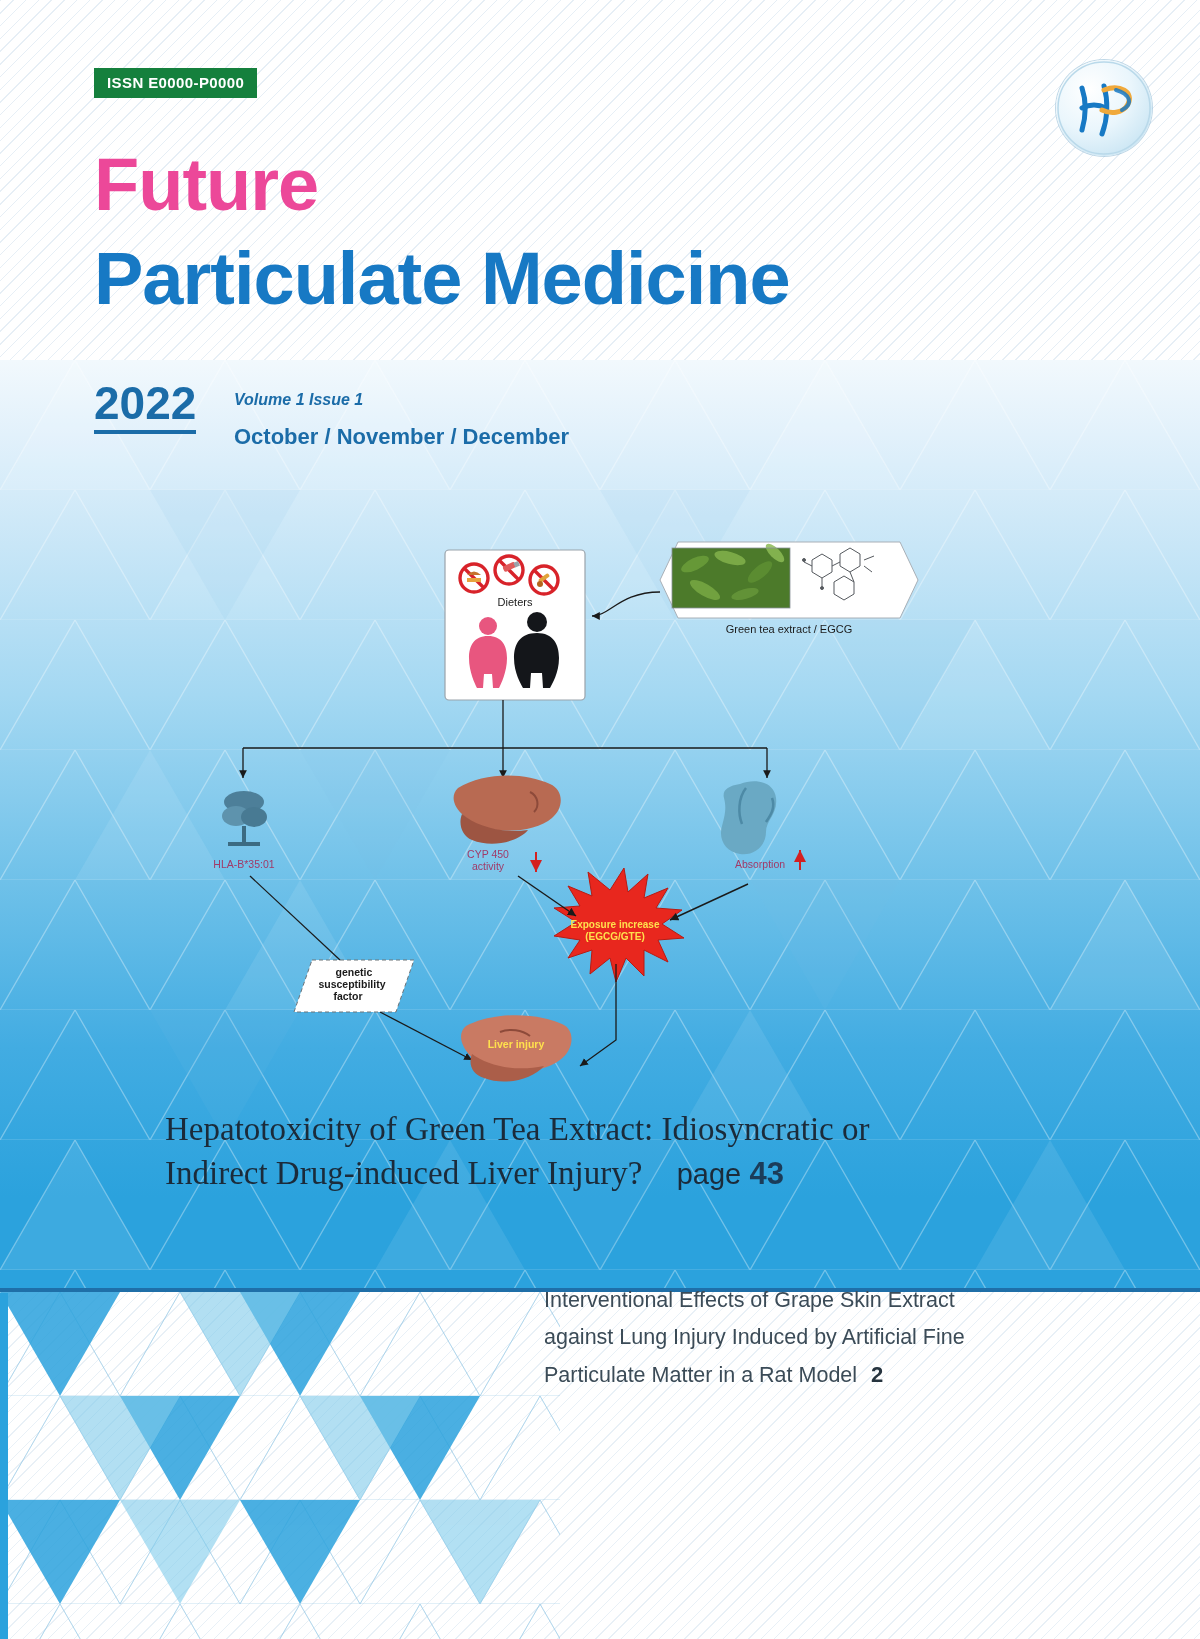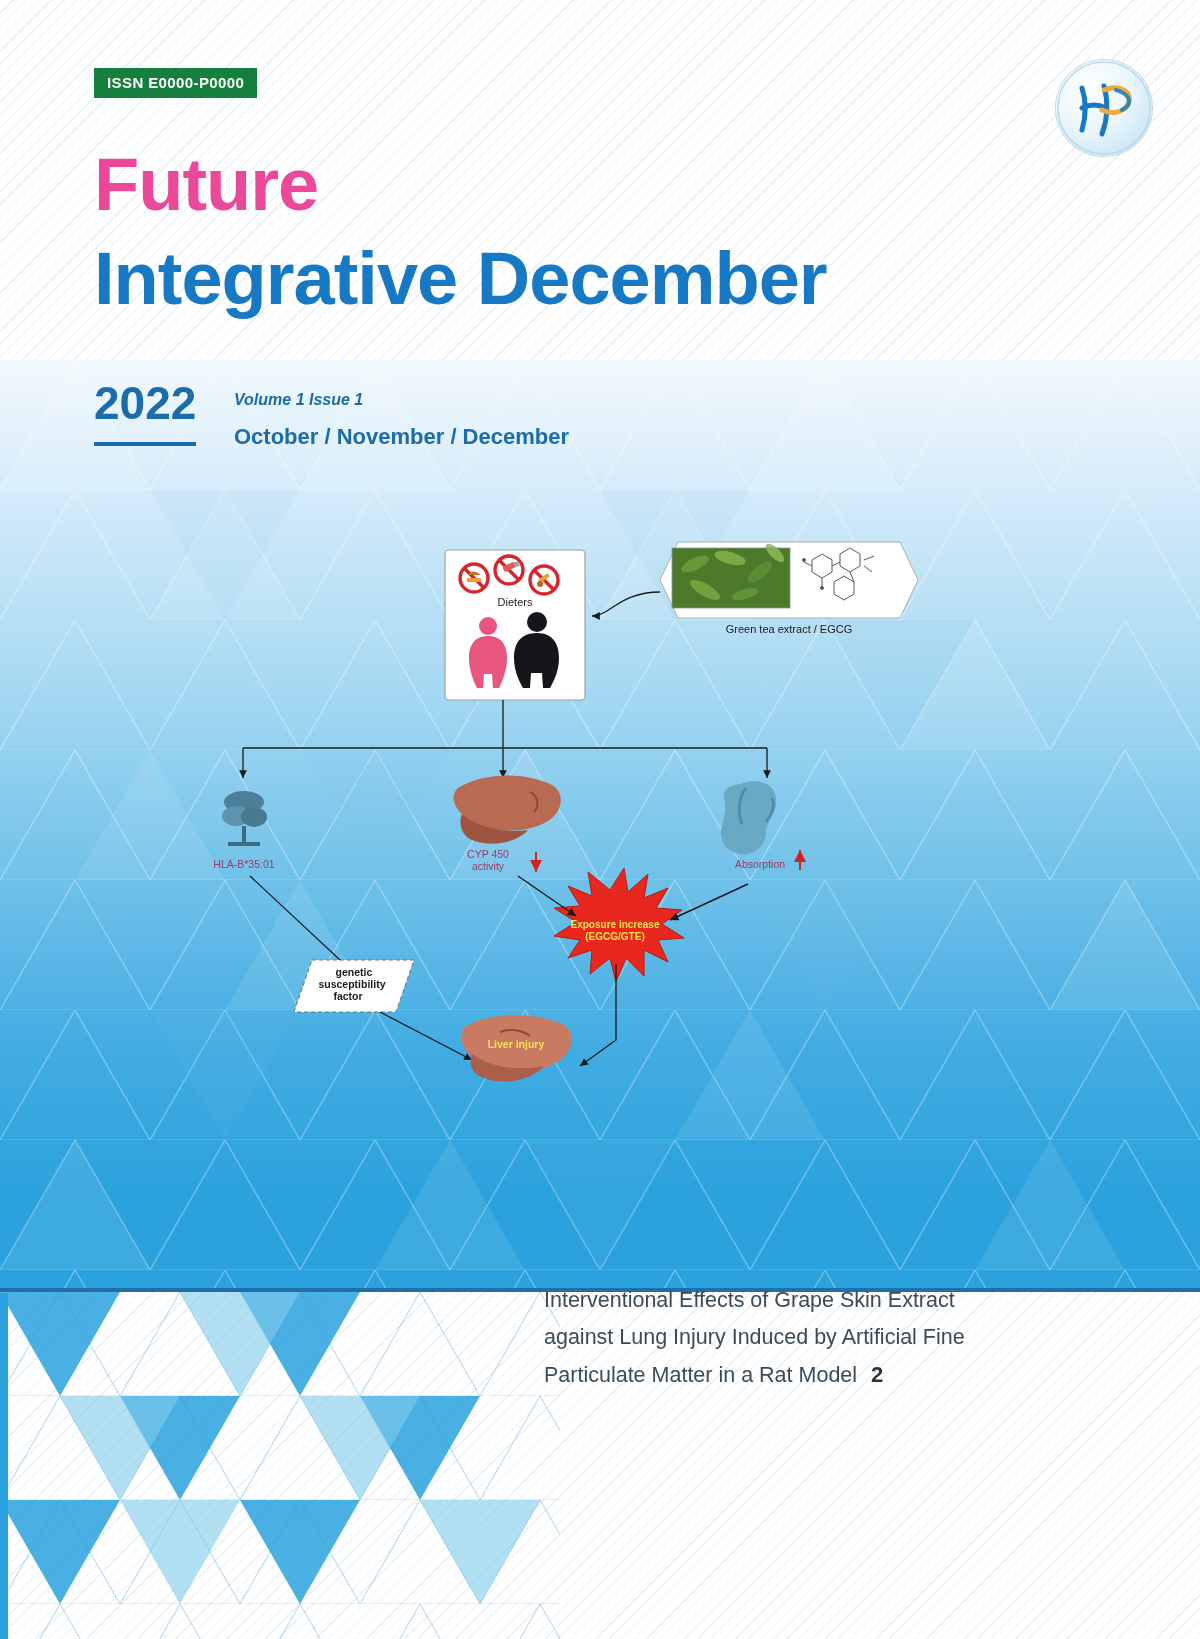--- a/index.html
+++ b/index.html
@@ -89,21 +89,21 @@
   .title-2 {
     position:absolute; left:94px; top:242px;
     font-size:74px; font-weight:bold; color:#1779c4;
     letter-spacing:-1px; line-height:1;
   }
 
   
   .year {
     position:absolute; left:94px; top:380px;
     font-size:46px; font-weight:bold; color:#1b6ca8;
-    border-bottom:4px solid #1b6ca8; padding-bottom:16px;
+    border-bottom:4px solid #1b6ca8; padding-bottom:4px;
     line-height:1;
   }
   .vol {
     position:absolute; left:234px; top:388px;
     font-size:16px; font-weight:bold; color:#1b6ca8; line-height:1.45;font-style:italic;
   }
   .months {
     position:absolute; left:234px; top:421px;
     font-size:22px; font-weight:bold; color:#1b6ca8; line-height:1.45;
   }
@@ -210,21 +210,21 @@
       <circle cx="48" cy="48" r="46" fill="none" stroke="#b9d9ea" stroke-width="1.5"></circle>
       <path d="M26,28 C30,40 30,56 26,70" stroke="#1779c4" stroke-width="5" fill="none" stroke-linecap="round"></path>
       <path d="M48,26 C52,40 52,58 46,74" stroke="#1779c4" stroke-width="5" fill="none" stroke-linecap="round"></path>
       <path d="M26,48 C34,44 42,44 50,48" stroke="#1779c4" stroke-width="5" fill="none" stroke-linecap="round"></path>
       <path d="M48,30 C64,24 78,32 72,44 C67,54 54,54 46,50" stroke="#f0a93b" stroke-width="5" fill="none" stroke-linecap="round"></path>
       <path d="M60,30 C74,34 78,44 66,50" stroke="#1779c4" stroke-width="4" fill="none" stroke-linecap="round" opacity="0.85"></path>
     </svg>
   </div>
 
   <div class="title-1">Future</div>
-  <div class="title-2">Integrative December</div>
+  <div class="title-2">Particulate Medicine</div>
 
   <div class="year">2022</div>
   <div class="vol">Volume 1 Issue 1</div>
   <div class="months">October / November / December</div>
 
   <div class="figure">
     <svg width="820" height="580" viewBox="0 0 820 580">
       <defs>
         <marker id="arw" markerWidth="8" markerHeight="8" refX="6" refY="3" orient="auto">
           <path d="M0,0 L6,3 L0,6 z" fill="#1a1a1a"></path>
@@ -352,20 +352,28 @@
 
       <g>
         <path d="M266,506 c26,-14 70,-14 96,-2 c14,6 12,26 -2,36 c-16,12 -48,16 -70,8 c-20,-6 -38,-30 -24,-42 z" fill="#c97a63"></path>
         <path d="M272,534 c16,12 44,18 72,12 c-12,14 -40,20 -60,12 c-12,-4 -16,-14 -12,-24 z" fill="#ab5e49"></path>
         <path d="M300,512 c10,-4 22,-2 30,4" stroke="#8d4a3a" stroke-width="2" fill="none"></path>
         <text x="316" y="528" font-family="Liberation Sans, sans-serif" font-size="10.5" font-weight="bold" fill="#ffe14d" text-anchor="middle">Liver injury</text>
       </g>
     </svg>
   </div>
 
+  <div class="feature">
+    <div>Hepatotoxicity of Green Tea Extract: Idiosyncratic or</div>
+    <div class="nowrap">
+      <span>Indirect Drug-induced Liver Injury?</span>
+      <span class="pg" style="margin-left:26px;">page</span>
+      <span class="pgnum">43</span>
+    </div>
+  </div>
 
   <div class="toc">
     <div class="toc-item">
       <div>Interventional Effects of Grape Skin Extract</div>
       <div>against Lung Injury Induced by Artificial Fine</div>
       <div>
         <span>Particulate Matter in a Rat Model</span>
         <b style="margin-left:8px;">2</b>
       </div>
     </div>

